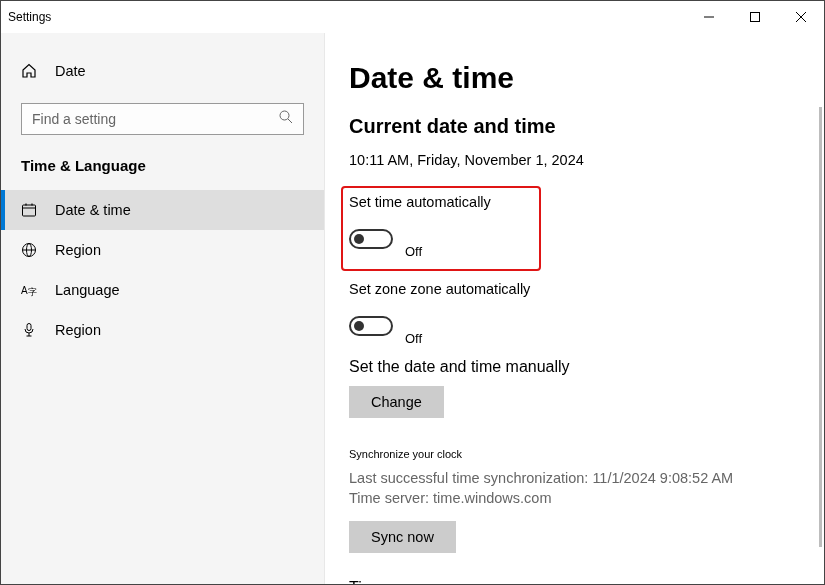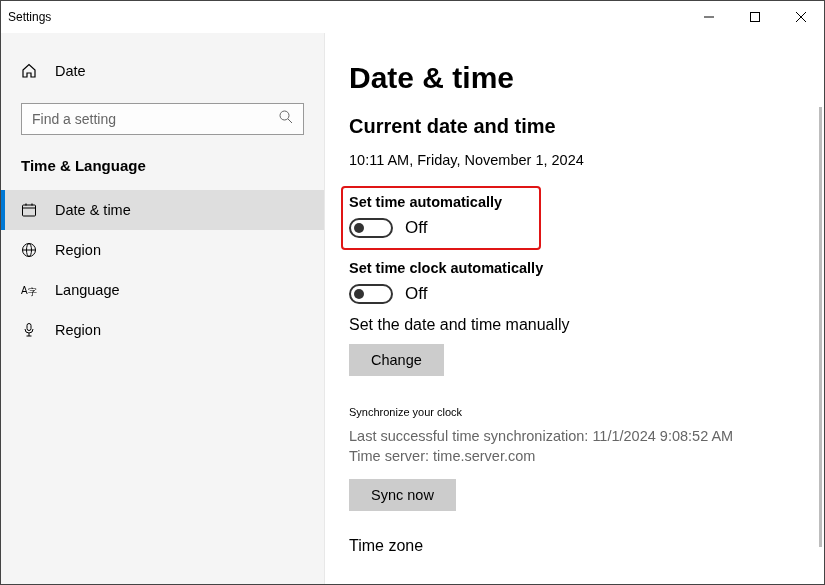--- a/index.html
+++ b/index.html
@@ -124,21 +124,20 @@
     .datetime-line {
       font-size: 14.5px;
       margin-bottom: 18px;
     }
     .toggle-block {
       margin-bottom: 12px;
     }
     .toggle-label {
       font-size: 14.5px;
       margin-bottom: 8px;
-      font-weight: bold;
     }
     .toggle-row {
       display: flex;
       align-items: center;
       gap: 12px;
     }
     .toggle {
       width: 44px;
       height: 20px;
       border: 2px solid #333;
@@ -149,21 +148,21 @@
     }
     .toggle .knob {
       width: 10px;
       height: 10px;
       border-radius: 50%;
       background: #333;
       position: absolute;
       top: 3px;
       left: 3px;
     }
-    .toggle-state { font-size: 17px; }
+    .toggle-state { font-size: 13px; margin-top: 26px; }
     .highlight-box {
       border: 2.5px solid #e01515;
       border-radius: 4px;
       padding: 6px 10px 10px 6px;
       margin: 0 0 10px -8px;
       width: 200px;
     }
     .section-label {
       font-size: 16px;
       margin-top: 8px;
@@ -302,37 +301,37 @@
         <div class="toggle-row">
           <div class="toggle">
               <div class="knob"></div>
             </div>
           <span class="toggle-state">Off</span>
         </div>
       </div>
     </div>
 
     <div class="toggle-block">
-      <div class="toggle-label">Set time clock automatically</div>
+      <div class="toggle-label">Set zone zone automatically</div>
       <div class="toggle-row">
         <div class="toggle">
             <div class="knob"></div>
           </div>
         <span class="toggle-state">Off</span>
       </div>
     </div>
 
     <div class="section-label">Set the date and time manually</div>
     <button class="btn">Change</button>
 
     <div class="sync-section">
       <h3>Synchronize your clock</h3>
       <div class="sync-meta">
         <div>Last successful time synchronization: 11/1/2024 9:08:52 AM</div>
-        <div>Time server: time.server.com</div>
+        <div>Time server: time.windows.com</div>
       </div>
       <button class="btn">Sync now</button>
     </div>
 
     <div class="timezone-section">
       <div class="section-label">Time zone</div>
     </div>
   </div>
 </div>
 

